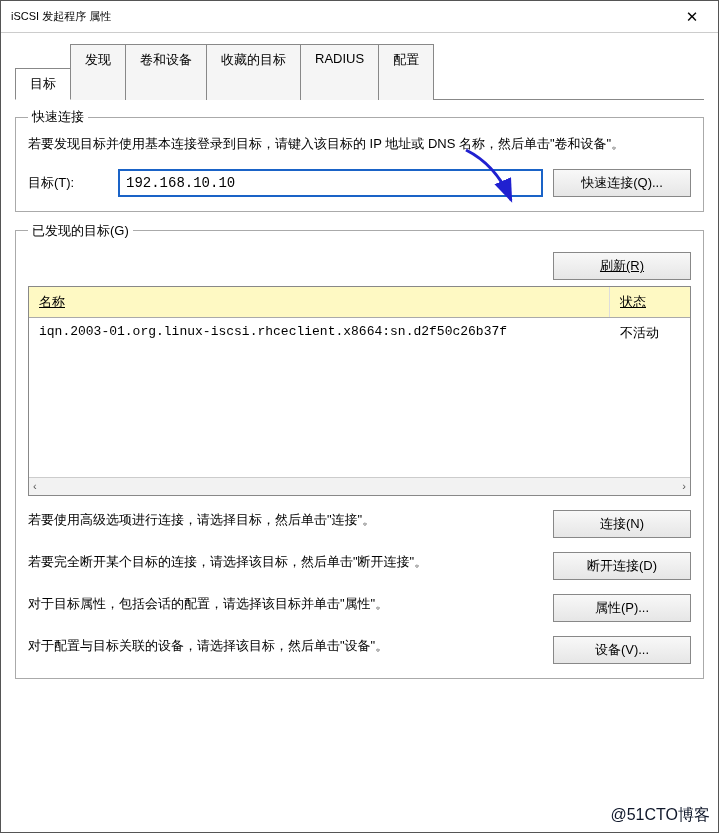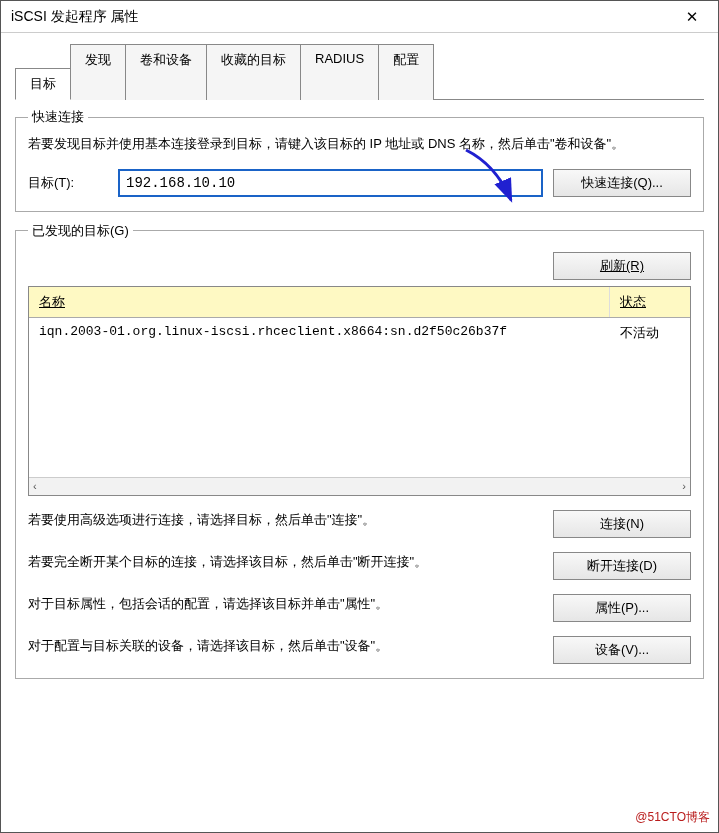--- a/index.html
+++ b/index.html
@@ -17,21 +17,21 @@
     background: #fff;
     position: relative;
   }
   .titlebar {
     height: 32px;
     display: flex;
     align-items: center;
     padding: 0 6px 0 10px;
     border-bottom: 1px solid #ccc;
   }
-  .title-text { flex: 1; font-size: 14px; }
+  .title-text { flex: 1; font-size: 11px; }
   .close-btn {
     width: 40px; height: 28px;
     display:flex; align-items:center; justify-content:center;
     font-size: 15px;
   }
   .content {
     padding: 10px 14px 10px 14px;
   }
   .tabs {
     display: flex;
@@ -136,22 +136,22 @@
   }
   .arrow {
     position:absolute;
     left: 410px;
     top: 144px;
     pointer-events:none;
   }
   .watermark {
     position:absolute;
     right:8px; bottom:6px;
-    font-size:12px;
-    color:#b91c1c;
+    font-size:16px;
+    color:#0f172a;
   }
 </style>
 </head>
 <body>
 
 <div class="window">
 
   <div class="titlebar">
     <div class="title-text">iSCSI 发起程序 属性</div>
     <div class="close-btn">✕</div>

